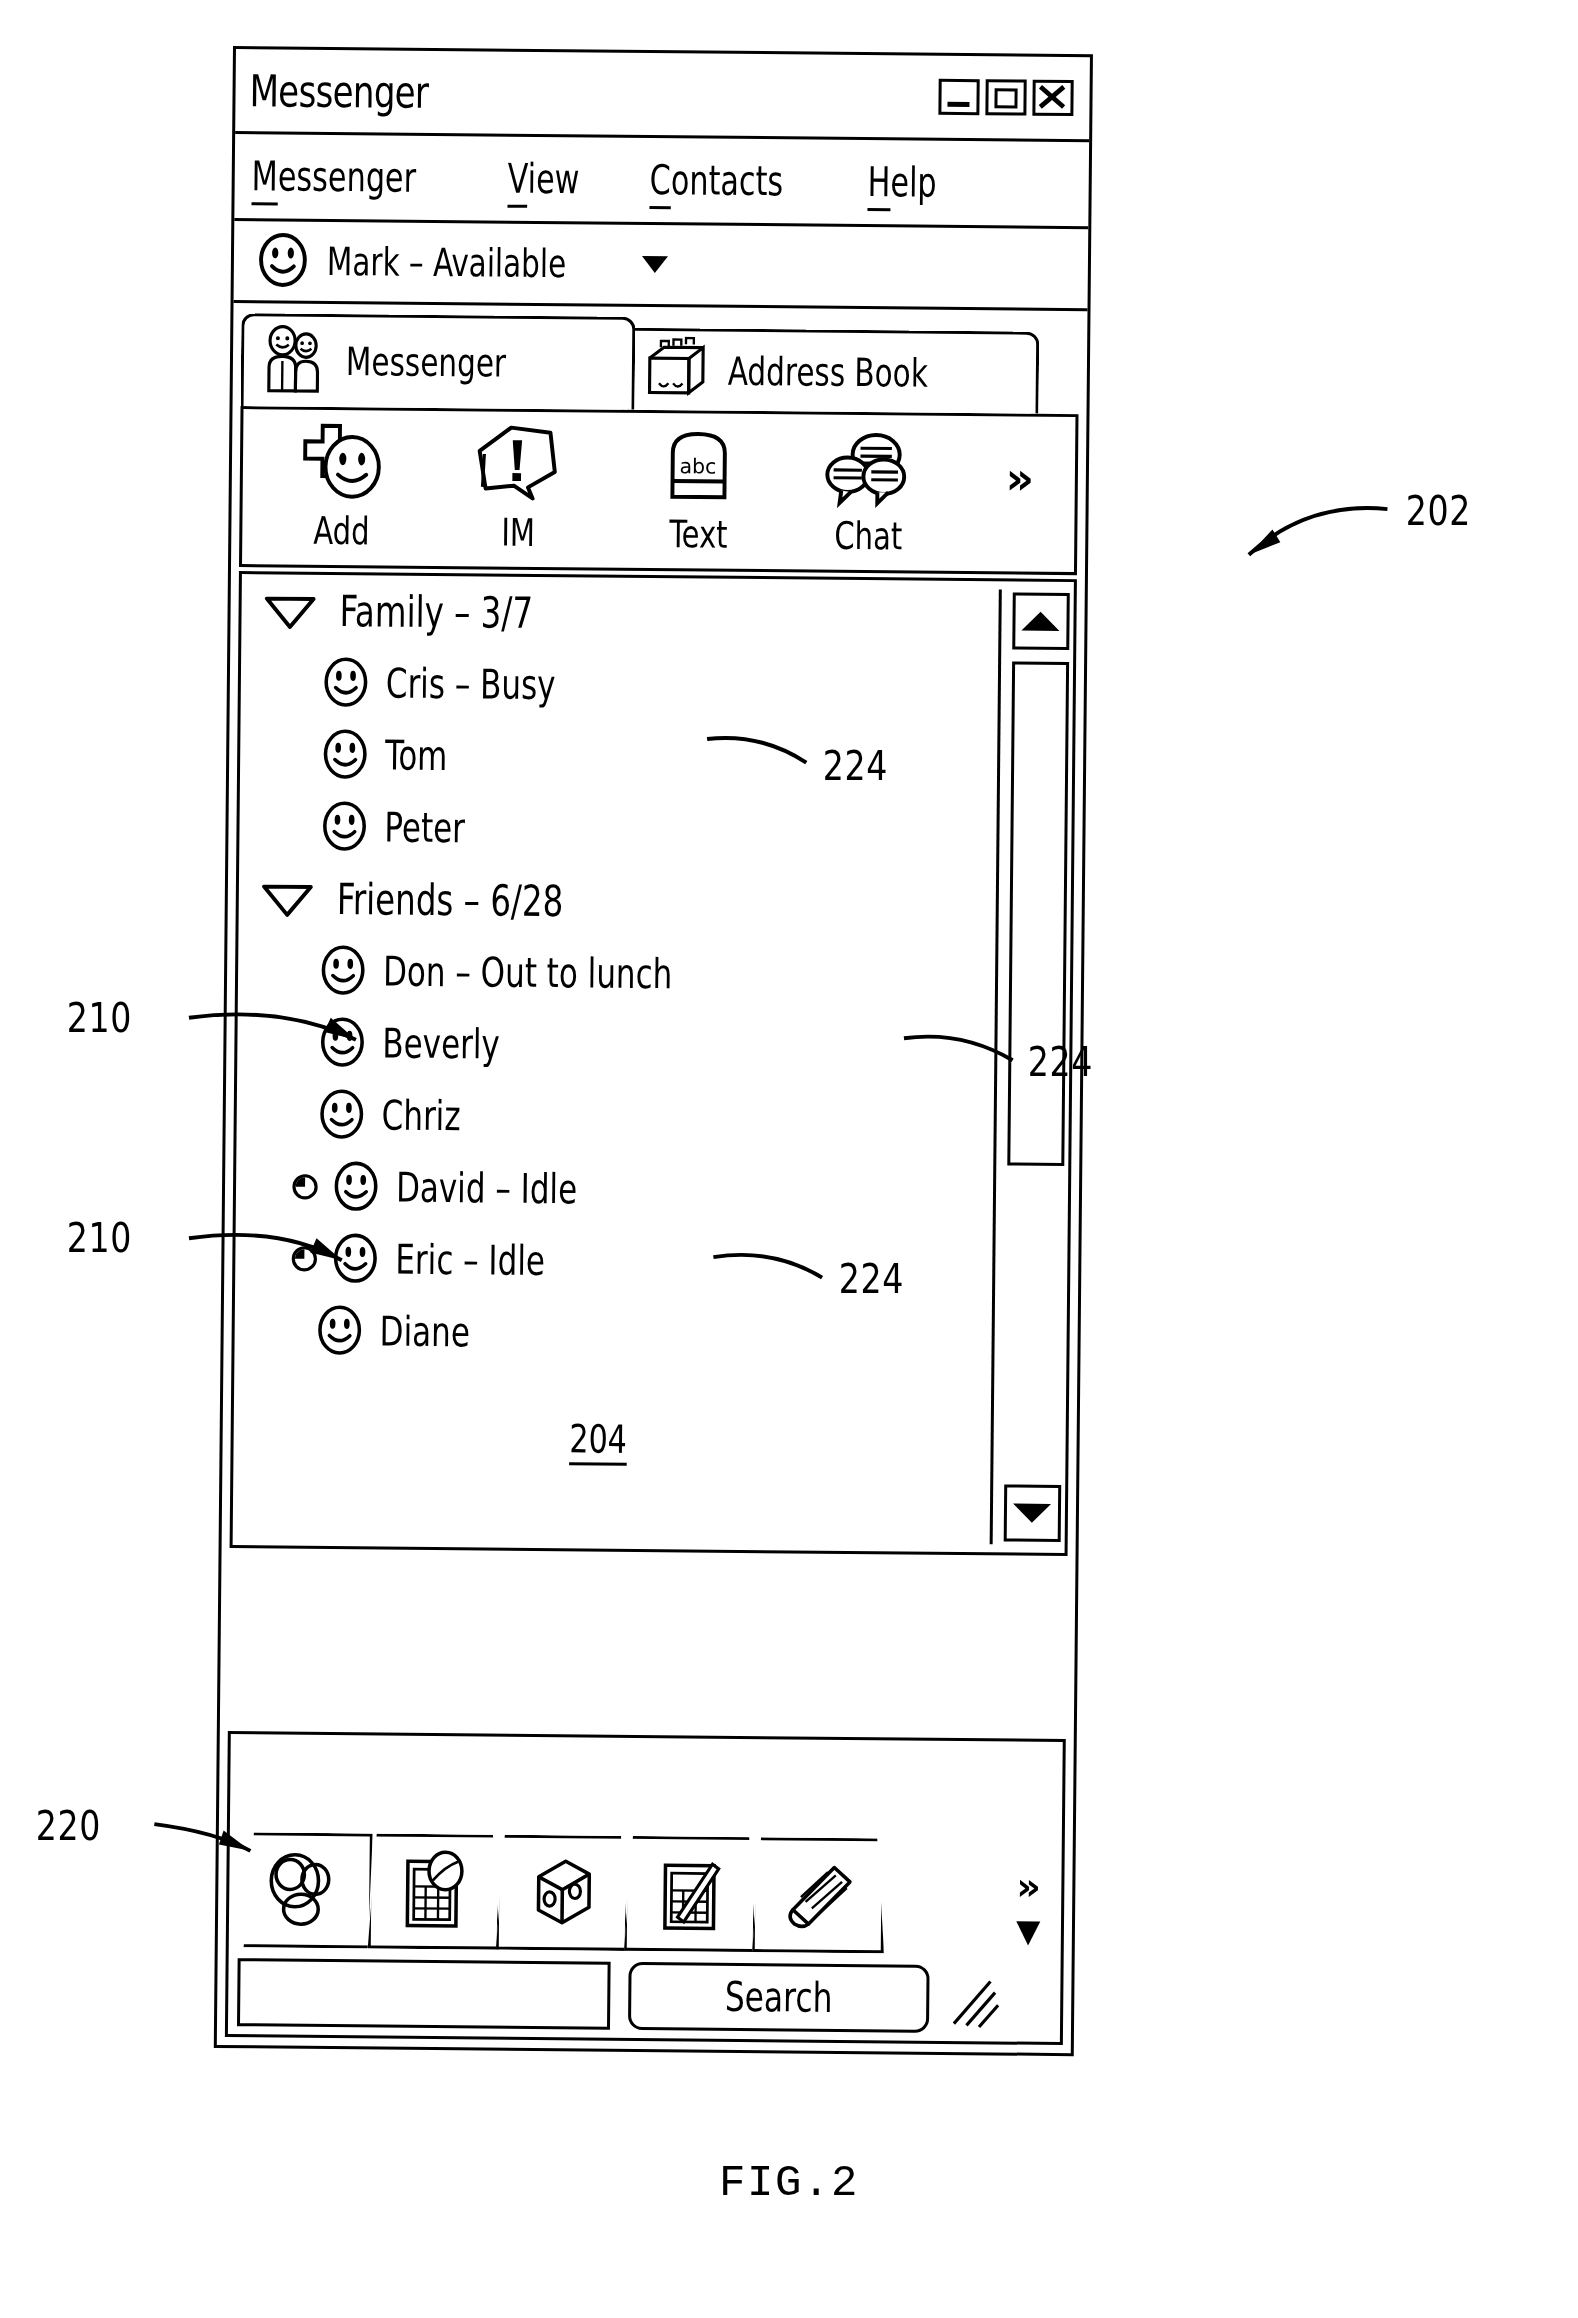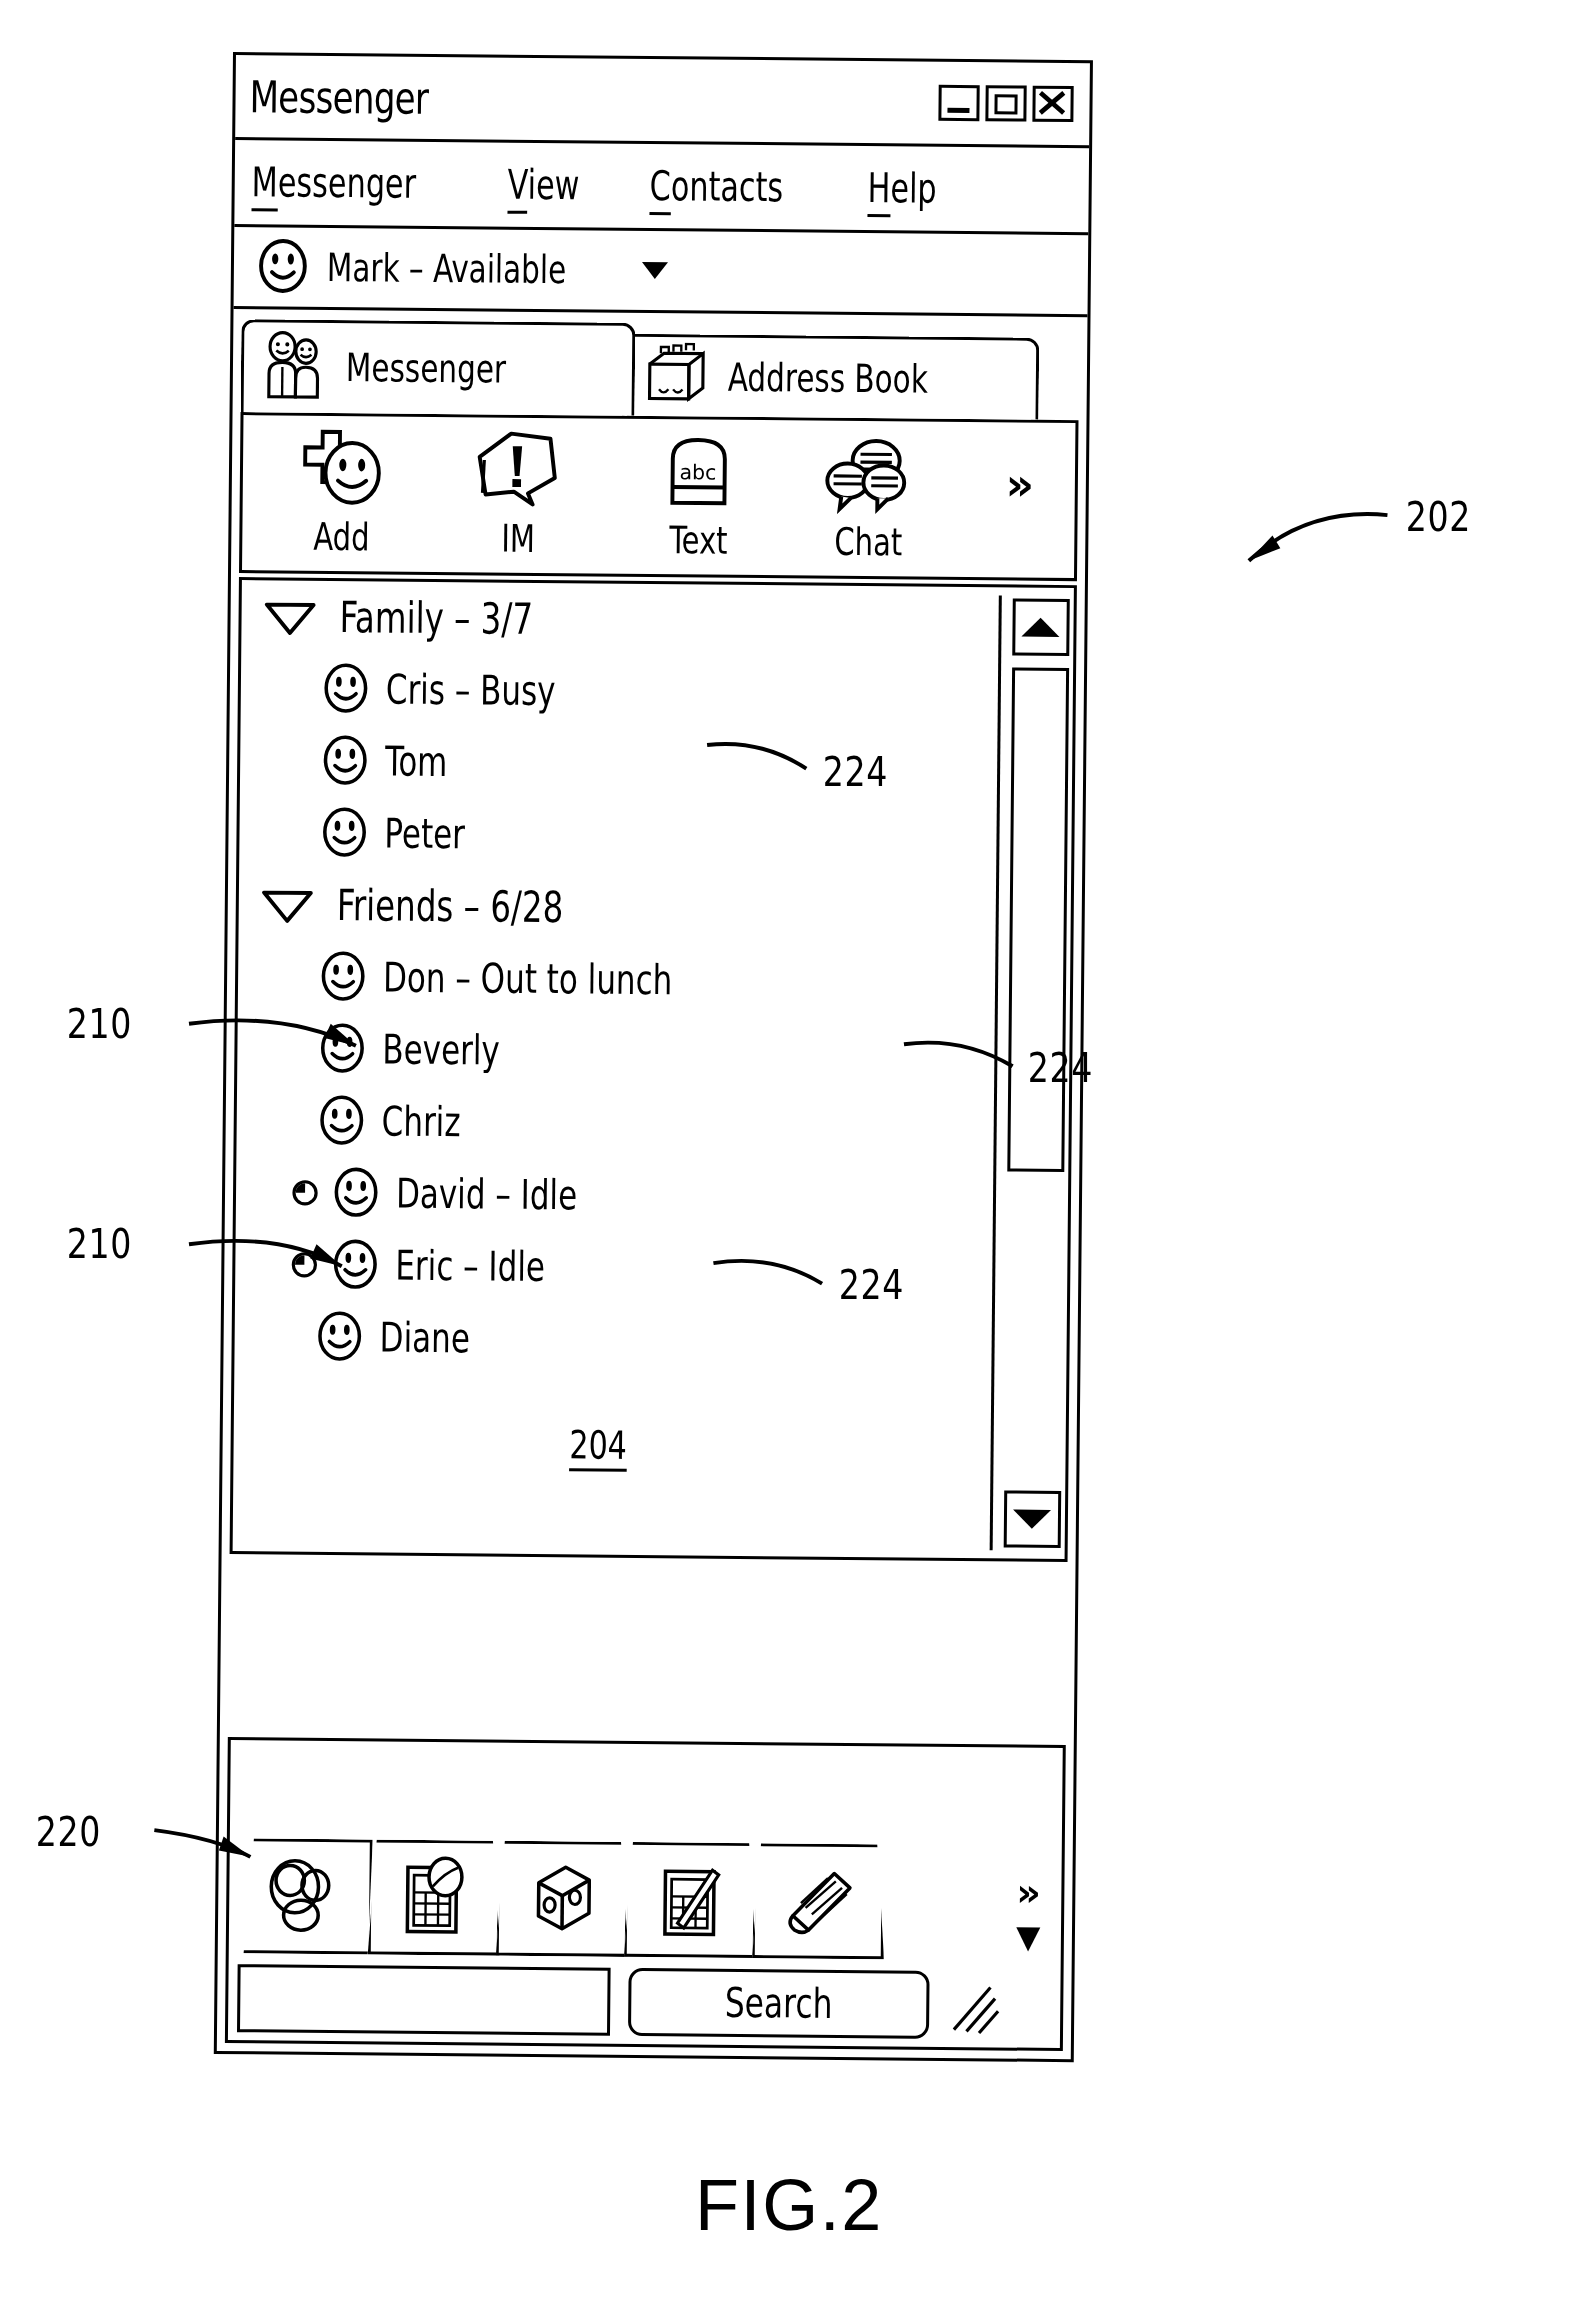--- a/index.html
+++ b/index.html
@@ -10,21 +10,21 @@
   body {
     width: 1578px;
     height: 2319px;
     position: relative;
     font-family: "Liberation Sans", sans-serif;
     color: #000;
     overflow: hidden;
   }
   .figure-root {
     position: absolute;
-    left: 0; top: 6px;
+    left: 0; top: 0;
     width: 1578px; height: 2042px;
   }
   
   .app-window {
     position: absolute;
     left: 233px;
     top: 46px;
     width: 860px;
     height: 2002px;
     border: 3.9px solid #000;
@@ -388,22 +388,22 @@
   .ref-224b { left: 1024px; top: 1038px; }
   .ref-224c { left: 835px; top: 1255px; }
 
   .leader { position: absolute; left: 0; top: 0; pointer-events: none; }
 
   .fig-caption {
     position: absolute;
     left: 0; right: 0;
     top: 2158px;
     text-align: center;
-    font-family: Liberation Sans, sans-serif;
-    font-size: 72px;
+    font-family: Liberation Mono, monospace;
+    font-size: 44px;
     letter-spacing: 1.6px;
   }
 </style>
 </head>
 <body>
 
 <div class="figure-root">
 
   <div class="app-window">
 

